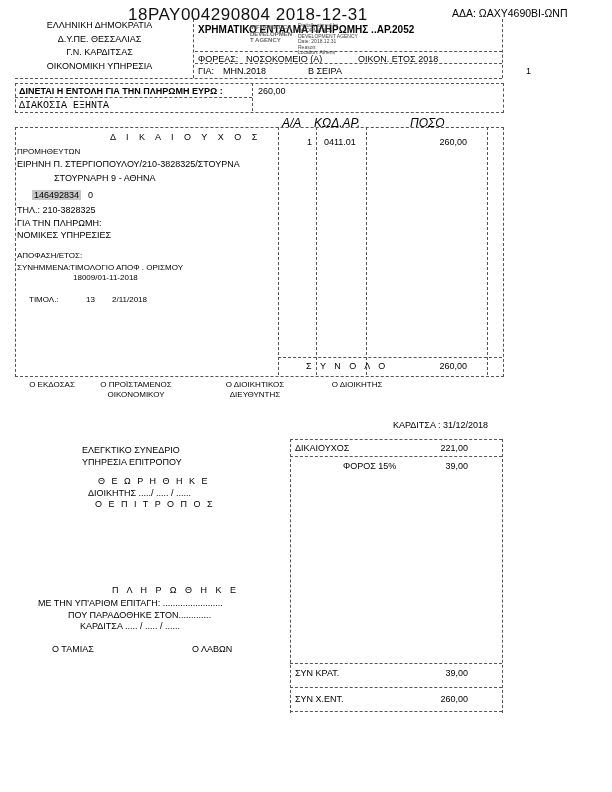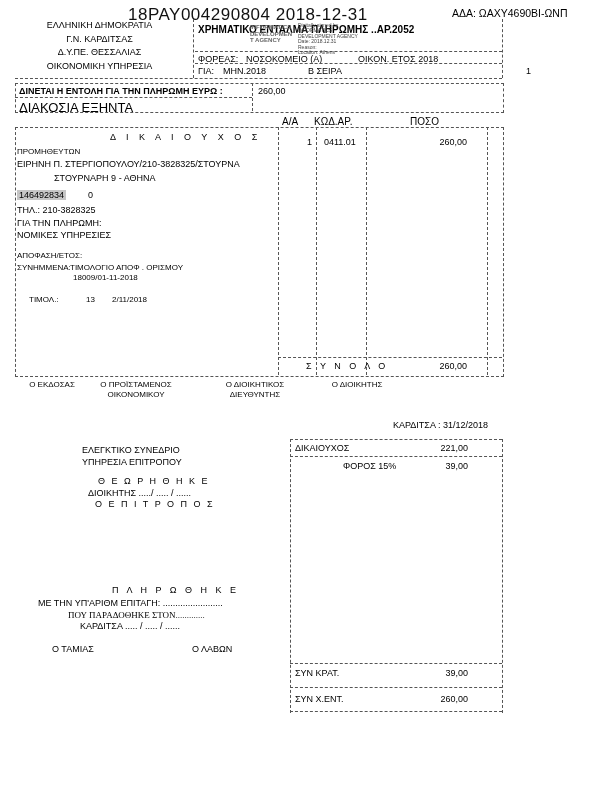--- a/index.html
+++ b/index.html
@@ -1,21 +1,21 @@
 <!DOCTYPE html>
 <html><head>
 <meta charset="utf-8">
 <style>
   html,body{margin:0;padding:0;background:#ffffff;}
   .page{position:relative;width:612px;height:792px;background:#fff;color:#000;
         font-family:"Liberation Sans","DejaVu Sans",sans-serif;overflow:hidden;}
   .abs{position:absolute;white-space:nowrap;}
-  .t7{font-size:13px;}
+  .t7{font-size:10px;font-family:Liberation Mono, monospace;}
   .t8{font-size:8px;}
-  .t85{font-size:10px;}
+  .t85{font-size:12px;font-style:italic;}
   .t9{font-size:9px;}
   .t10{font-size:10px;}
   .t105{font-size:10.5px;}
   .b{font-weight:bold;}
   .wm{font-size:17px;letter-spacing:.5px;color:#111;}
   .hz{position:absolute;height:0;border-top:1px dashed #555;}
   .vt{position:absolute;width:0;border-left:1px dashed #555;}
   .box{position:absolute;border:1px dashed #555;}
   .ral{text-align:right;}
   .ctr{text-align:center;}
@@ -30,22 +30,22 @@
 </head>
 <body>
 
 <div class="page">
 
   <div class="abs wm" style="left:128px;top:5px;">18PAY004290804 2018-12-31</div>
   <div class="abs t105" style="left:452px;top:7px;">ΑΔΑ: ΩΑΧΥ4690ΒΙ-ΩΝΠ</div>
 
   <div class="abs t9 ctr" style="left:22px;top:19px;width:155px;line-height:13.5px;">
     <div>ΕΛΛΗΝΙΚΗ ΔΗΜΟΚΡΑΤΙΑ</div>
+    <div>Δ.Υ.ΠΕ. ΘΕΣΣΑΛΙΑΣ</div>
     <div>Γ.Ν. ΚΑΡΔΙΤΣΑΣ</div>
-    <div>Δ.Υ.ΠΕ. ΘΕΣΣΑΛΙΑΣ</div>
     <div>ΟΙΚΟΝΟΜΙΚΗ ΥΠΗΡΕΣΙΑ</div>
   </div>
 
   <div class="abs t10 b" style="left:198px;top:24px;">ΧΡΗΜΑΤΙΚΟ ΕΝΤΑΛΜΑ ΠΛΗΡΩΜΗΣ ..ΑΡ.2052</div>
   <div class="hz" style="left:195px;top:51px;width:307px;"></div>
   <div class="abs t9" style="left:198px;top:54px;">ΦΟΡΕΑΣ:</div>
   <div class="abs t9" style="left:246px;top:54px;">ΝΟΣΟΚΟΜΕΙΟ (Α)</div>
   <div class="abs t9" style="left:358px;top:54px;">ΟΙΚΟΝ. ΕΤΟΣ 2018</div>
   <div class="hz" style="left:195px;top:63px;width:307px;"></div>
   <div class="abs t9" style="left:198px;top:66px;">ΓΙΑ:</div>
@@ -87,21 +87,21 @@
   <div class="vt" style="left:366px;top:127px;height:248px;"></div>
   <div class="vt" style="left:487px;top:127px;height:248px;"></div>
 
   <div class="abs t9 ls4" style="left:110px;top:132px;">Δ Ι Κ Α Ι Ο Υ Χ Ο Σ</div>
   <div class="abs t9" style="left:307px;top:137px;">1</div>
   <div class="abs t9" style="left:324px;top:137px;">0411.01</div>
   <div class="abs t9 ral" style="left:405px;top:137px;width:62px;">260,00</div>
   <div class="abs t8" style="left:17px;top:147px;">ΠΡΟΜΗΘΕΥΤΩΝ</div>
   <div class="abs t9" style="left:17px;top:159px;">ΕΙΡΗΝΗ Π. ΣΤΕΡΓΙΟΠΟΥΛΟΥ/210-3828325/ΣΤΟΥΡΝΑ</div>
   <div class="abs t9" style="left:54px;top:173px;">ΣΤΟΥΡΝΑΡΗ 9 - ΑΘΗΝΑ</div>
-  <div class="abs t9" style="left:17px;top:190px;"><span class="afm-hl">146492834</span></div>
+  <div class="abs t9" style="left:17px;top:190px;padding-left:15px;"><span class="afm-hl">146492834</span></div>
   <div class="abs t9" style="left:88px;top:190px;">0</div>
   <div class="abs t9" style="left:17px;top:205px;">ΤΗΛ.: 210-3828325</div>
   <div class="abs t9" style="left:17px;top:218px;">ΓΙΑ ΤΗΝ ΠΛΗΡΩΜΗ:</div>
   <div class="abs t9" style="left:17px;top:230px;">ΝΟΜΙΚΕΣ ΥΠΗΡΕΣΙΕΣ</div>
   <div class="abs t8" style="left:17px;top:251px;">ΑΠΟΦΑΣΗ/ΕΤΟΣ:</div>
   <div class="abs t8" style="left:17px;top:263px;">ΣΥΝΗΜΜΕΝΑ:</div>
   <div class="abs t8" style="left:70px;top:263px;">ΤΙΜΟΛΟΓΙΟ ΑΠΟΦ . ΟΡΙΣΜΟΥ</div>
   <div class="abs t8" style="left:73px;top:273px;">18009/01-11-2018</div>
   <div class="abs t8" style="left:17px;top:295px;padding-left:12px;">ΤΙΜΟΛ.:</div>
   <div class="abs t8" style="left:86px;top:295px;">13</div>
@@ -144,21 +144,21 @@
   <div class="abs t9 ral" style="left:408px;top:461px;width:60px;">39,00</div>
 
   <div class="abs t9" style="left:82px;top:445px;">ΕΛΕΓΚΤΙΚΟ ΣΥΝΕΔΡΙΟ</div>
   <div class="abs t9" style="left:82px;top:457px;">ΥΠΗΡΕΣΙΑ ΕΠΙΤΡΟΠΟΥ</div>
   <div class="abs t9 ls2" style="left:98px;top:476px;">Θ Ε Ω Ρ Η Θ Η Κ Ε</div>
   <div class="abs t9" style="left:88px;top:488px;">ΔΙΟΙΚΗΤΗΣ ...../ ..... / ......</div>
   <div class="abs t9 ls2" style="left:95px;top:499px;">Ο Ε Π Ι Τ Ρ Ο Π Ο Σ</div>
 
   <div class="abs t9 ls3" style="left:112px;top:585px;">Π Λ Η Ρ Ω Θ Η Κ Ε</div>
   <div class="abs t9" style="left:38px;top:598px;">ΜΕ ΤΗΝ ΥΠ'ΑΡΙΘΜ ΕΠΙΤΑΓΗ: ........................</div>
-  <div class="abs t9" style="left:68px;top:610px;font-family:Liberation Serif, serif;">ΠΟΥ ΠΑΡΑΔΟΘΗΚΕ ΣΤΟΝ.............</div>
+  <div class="abs t9" style="left:68px;top:610px;">ΠΟΥ ΠΑΡΑΔΟΘΗΚΕ ΣΤΟΝ.............</div>
   <div class="abs t9" style="left:80px;top:621px;">ΚΑΡΔΙΤΣΑ ..... / ..... / ......</div>
   <div class="abs t9" style="left:52px;top:644px;">Ο ΤΑΜΙΑΣ</div>
   <div class="abs t9" style="left:192px;top:644px;">Ο ΛΑΒΩΝ</div>
 
   <div class="abs t9" style="left:295px;top:668px;">ΣΥΝ ΚΡΑΤ.</div>
   <div class="abs t9 ral" style="left:408px;top:668px;width:60px;">39,00</div>
   <div class="abs t9" style="left:295px;top:694px;">ΣΥΝ Χ.ΕΝΤ.</div>
   <div class="abs t9 ral" style="left:408px;top:694px;width:60px;">260,00</div>
 
 </div>

